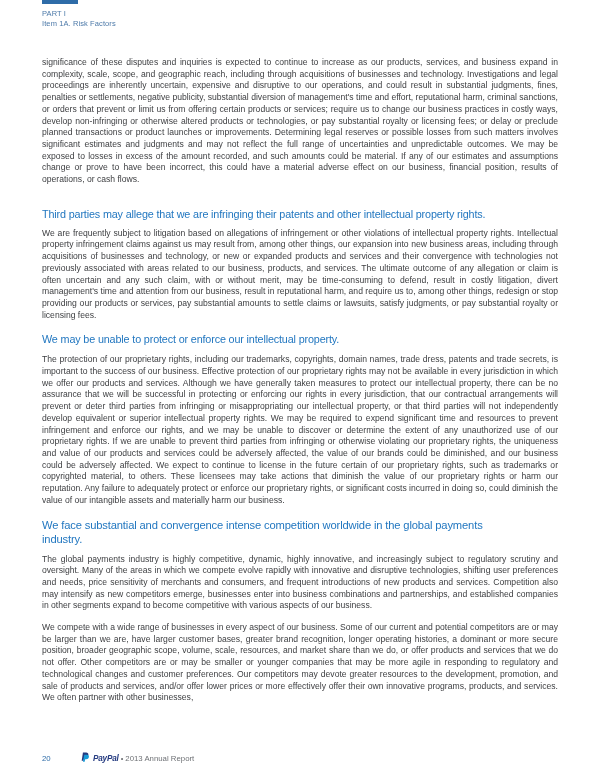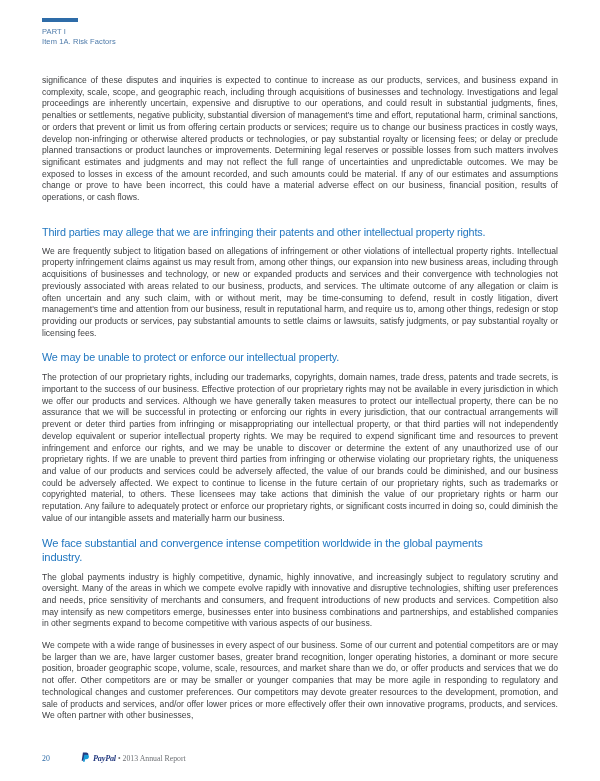--- a/index.html
+++ b/index.html
@@ -8,21 +8,21 @@
     position: relative;
     width: 600px;
     height: 781px;
     background: #ffffff;
     font-family: "Liberation Sans", sans-serif;
     overflow: hidden;
   }
   .content { padding: 0 42px; }
 
   
-  .doc-header { padding-top: 18px; }
+  .doc-header { }
   .accent-bar { width: 36px; height: 4px; background: #2e6ca8; margin-bottom: 5px; }
   .part-label, .item-label {
     font-size: 7.5px;
     line-height: 10px;
     color: #4d7aa9;
     letter-spacing: 0.1px;
   }
 
   
   .para {
@@ -60,21 +60,20 @@
   .p-gap { margin-top: 10px; }
 
   
   .doc-footer {
     position: absolute;
     left: 42px;
     right: 42px;
     bottom: 14px;
     display: flex;
     align-items: center;
-    font-family: Liberation Serif, serif;
   }
   .page-number {
     font-size: 7.8px;
     color: #2e6ca8;
     width: 38px;
   }
   .brand-group { display: flex; align-items: center; gap: 3px; }
   .paypal-logo { display: inline-block; margin-right: 1px; }
   .paypal-wordmark {
     font-size: 8.2px;

